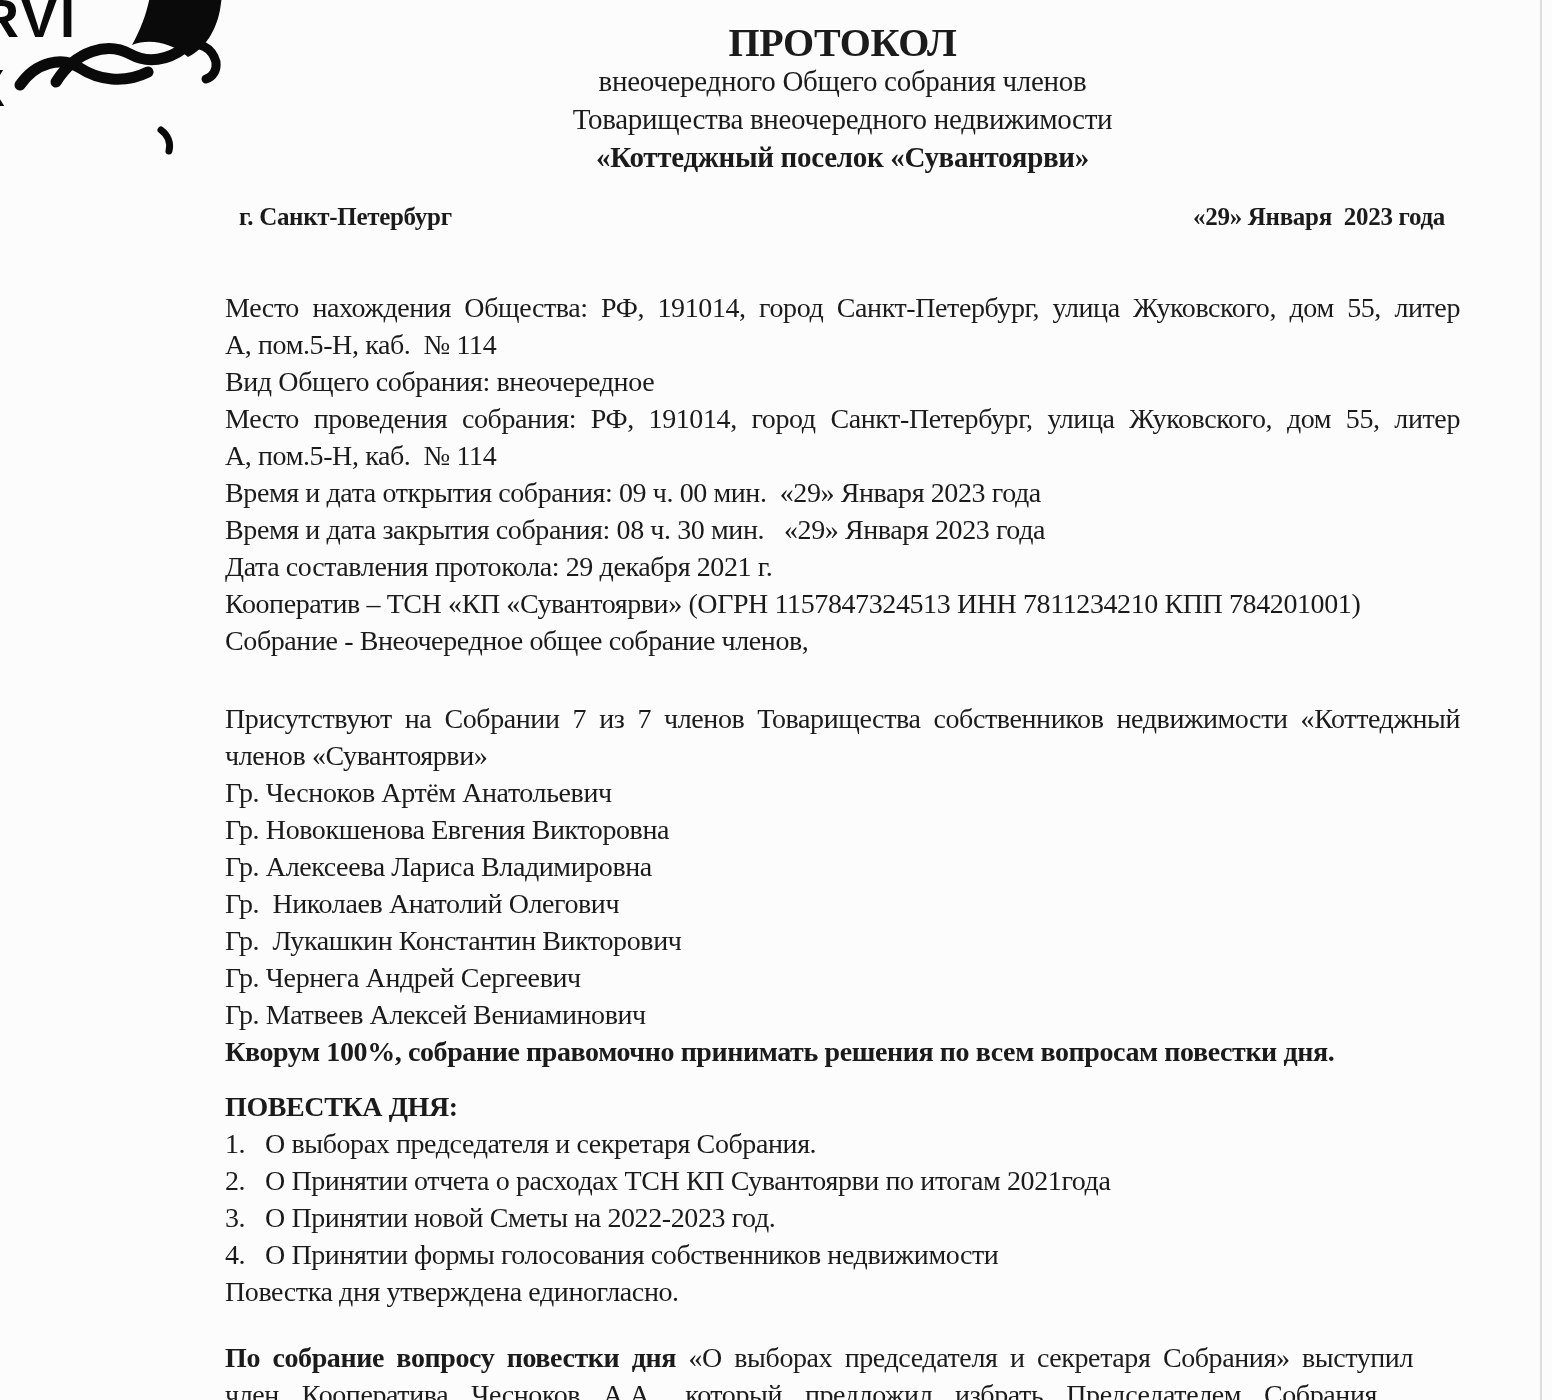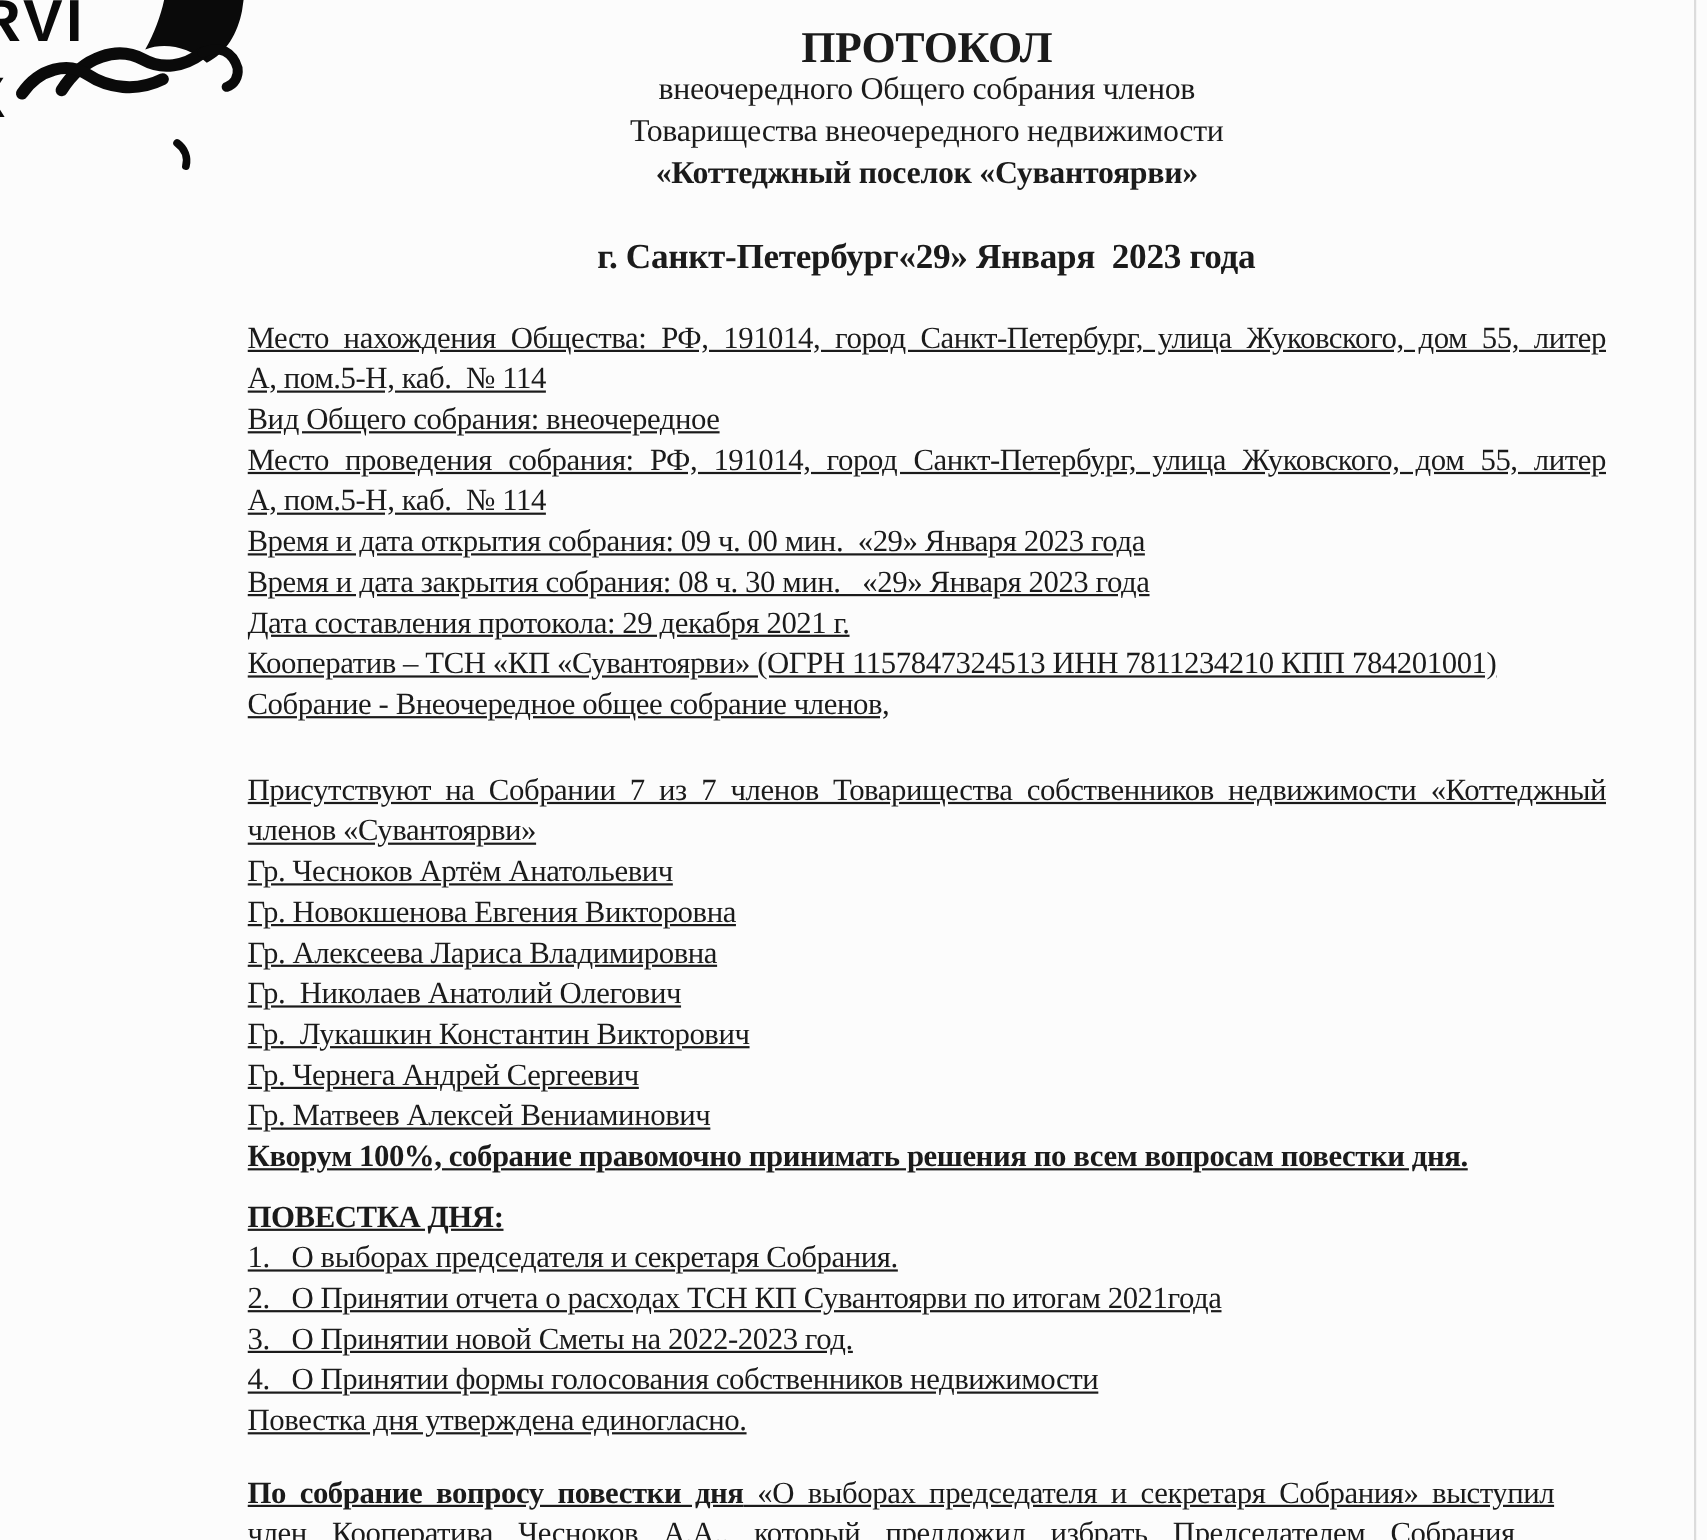--- a/index.html
+++ b/index.html
@@ -26,29 +26,29 @@
   }
   .h-line {
     height: 38px; line-height: 38px;
     font-size: 29px;
     letter-spacing: -0.3px;
     white-space: pre;
   }
   .h-line.title { font-size: 40px; }
   .meta {
     position: absolute;
-    left: 239px; top: 214px;
+    left: 239px; top: 198px;
     width: 1206px; height: 38px;
     display: flex;
-    justify-content: center;
-    font-size: 32px; line-height: 38px;
+    justify-content: space-between;
+    font-size: 25px; line-height: 38px;
     letter-spacing: -0.3px;
   }
   .meta span { white-space: pre; }
-  .sec { position: absolute; left: 225px; width: 1235px; text-decoration: underline; }
+  .sec { position: absolute; left: 225px; width: 1235px; }
   .secA { top: 289px; }
   .secB { top: 700px; }
   .secC { top: 1088px; }
   .secD { top: 1339px; width: 1188px; }
   .line {
     height: 37px; line-height: 37px;
     font-size: 28px;
     letter-spacing: -0.4px;
     white-space: pre-wrap;
     overflow: hidden;

